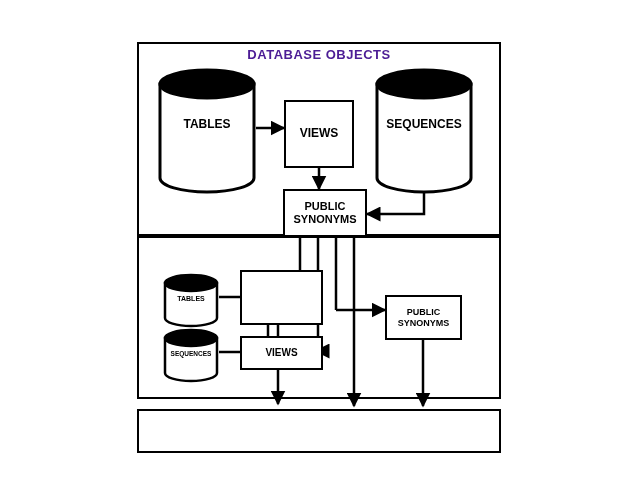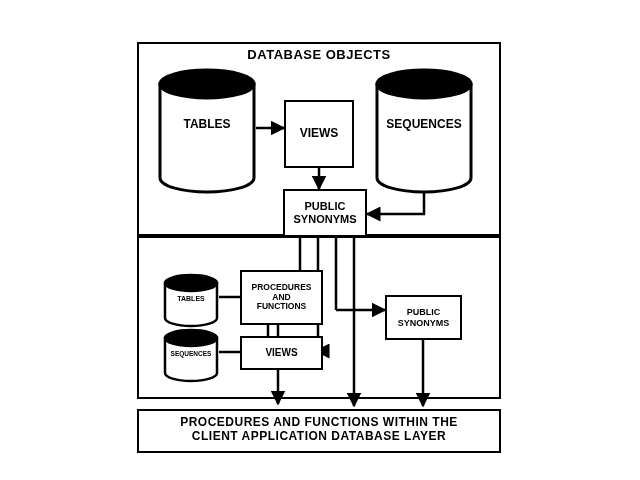--- a/index.html
+++ b/index.html
@@ -22,21 +22,21 @@
   }
   .box {
     position: absolute;
     border: 2px solid #000;
     background: #fff;
     box-sizing: border-box;
   }
   .label {
     position: absolute;
     text-align: center;
-    color: #000000;
+    color: #4c1d95;
     font-weight: bold;
     letter-spacing: 0.5px;
     line-height: 1.15;
     white-space: pre-line;
   }
   .panel-title {
     font-size: 13px;
     font-weight: bold;
   }
   .node-label {
@@ -60,22 +60,20 @@
 
   <div class="box" style="left:137px; top:42px; width:364px; height:194px;"></div>
 
   <div class="box" style="left:137px; top:236px; width:364px; height:163px;"></div>
 
   <div class="box" style="left:137px; top:409px; width:364px; height:44px;"></div>
 
   <div class="label panel-title" style="left:137px; top:48px; width:364px; font-size:13px;">DATABASE OBJECTS</div>
 
 
-  <div class="label panel-title" style="left:143px; top:416px; width:352px; font-size:12px;">PROCEDURES AND FUNCTIONS WITHIN THE
-CLIENT APPLICATION DATABASE LAYER</div>
 
   <svg width="640" height="480" style="position:absolute; left:0; top:0;">
     <defs>
       <marker id="arrow" viewBox="0 0 10 10" refX="9" refY="5" markerWidth="6" markerHeight="6" orient="auto-start-reverse">
         <path d="M 0 0 L 10 5 L 0 10 z" fill="#000"></path>
       </marker>
     </defs>
 
     <g>
       <path d="M160,84 L160,178 A47,14 0 0 0 254,178 L254,84 Z" fill="#fff" stroke="#000" stroke-width="3"></path>
@@ -131,23 +129,20 @@
 
   <div class="box" style="left:283px; top:189px; width:84px; height:48px;"></div>
   <div class="node-label" style="left:283px; top:189px; width:84px; height:48px; font-size:11px;">PUBLIC
 SYNONYMS</div>
 
   <div class="node-label" style="left:160px; top:105px; width:94px; height:40px; font-size:12px;">TABLES</div>
 
   <div class="node-label" style="left:375px; top:105px; width:98px; height:40px; font-size:12px;">SEQUENCES</div>
 
   <div class="box" style="left:240px; top:270px; width:83px; height:55px;"></div>
-  <div class="node-label" style="left:240px; top:270px; width:83px; height:55px; font-size:8.5px;">PROCEDURES
-AND
-FUNCTIONS</div>
 
   <div class="box" style="left:240px; top:336px; width:83px; height:34px;"></div>
   <div class="node-label" style="left:240px; top:336px; width:83px; height:34px; font-size:10px;">VIEWS</div>
 
   <div class="box" style="left:385px; top:295px; width:77px; height:45px;"></div>
   <div class="node-label" style="left:385px; top:295px; width:77px; height:45px; font-size:9px;">PUBLIC
 SYNONYMS</div>
 
   <div class="node-label" style="left:165px; top:288px; width:52px; height:22px; font-size:7px;">TABLES</div>
 

